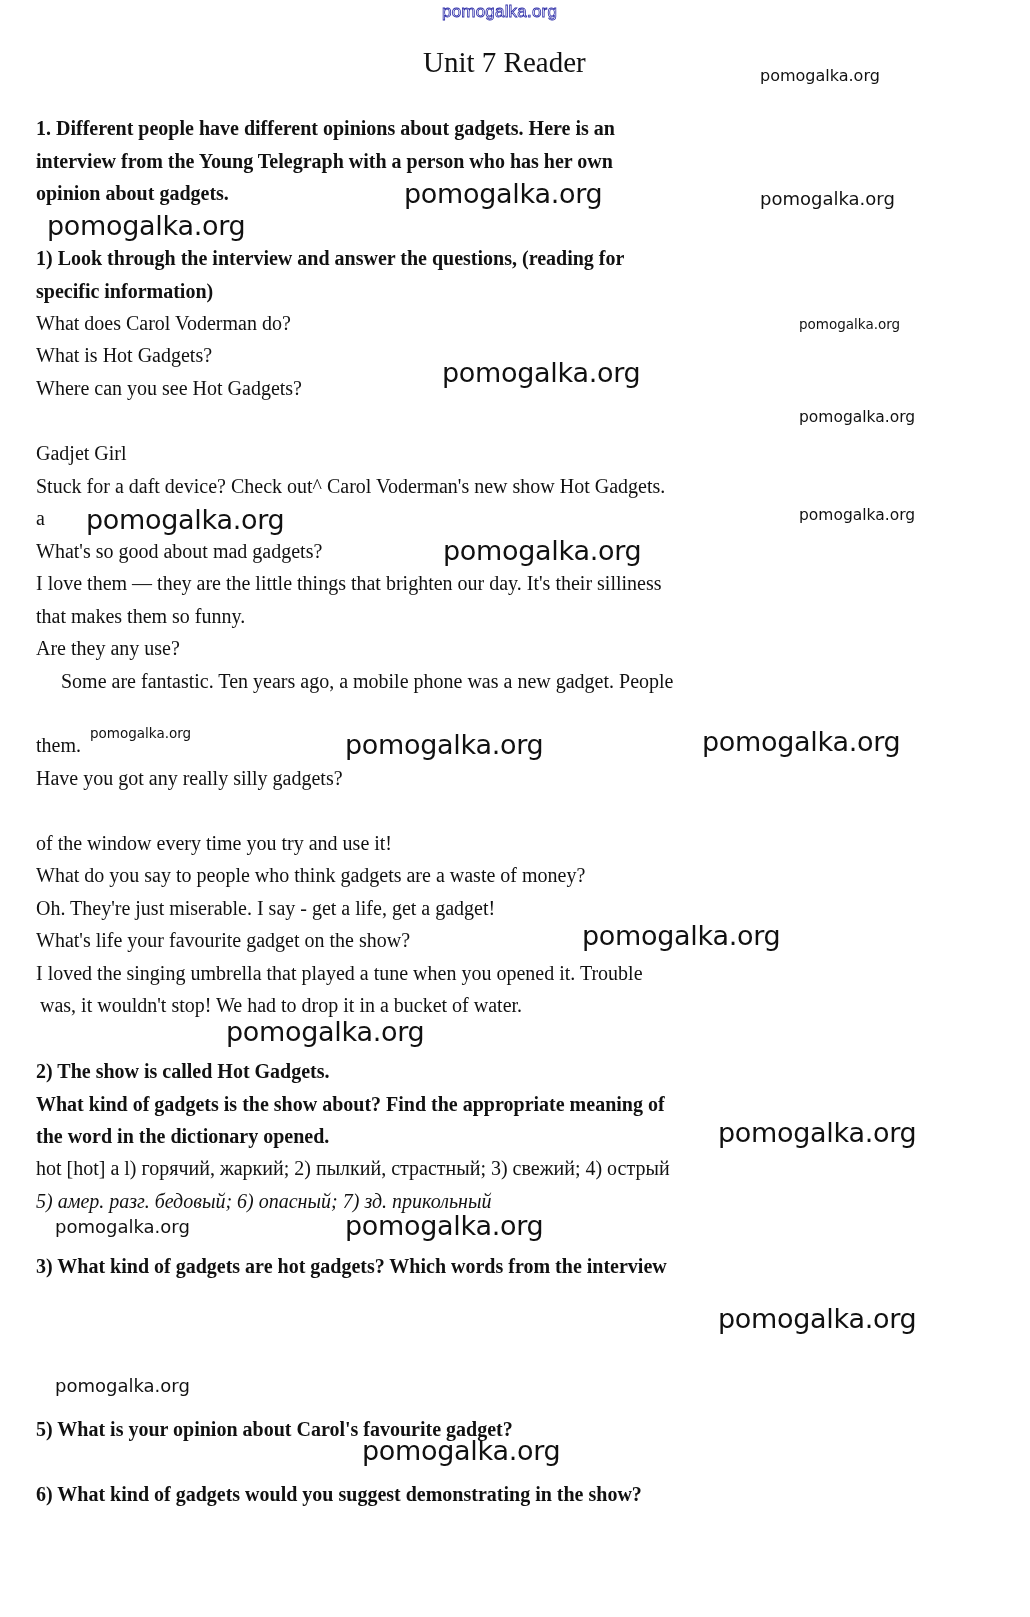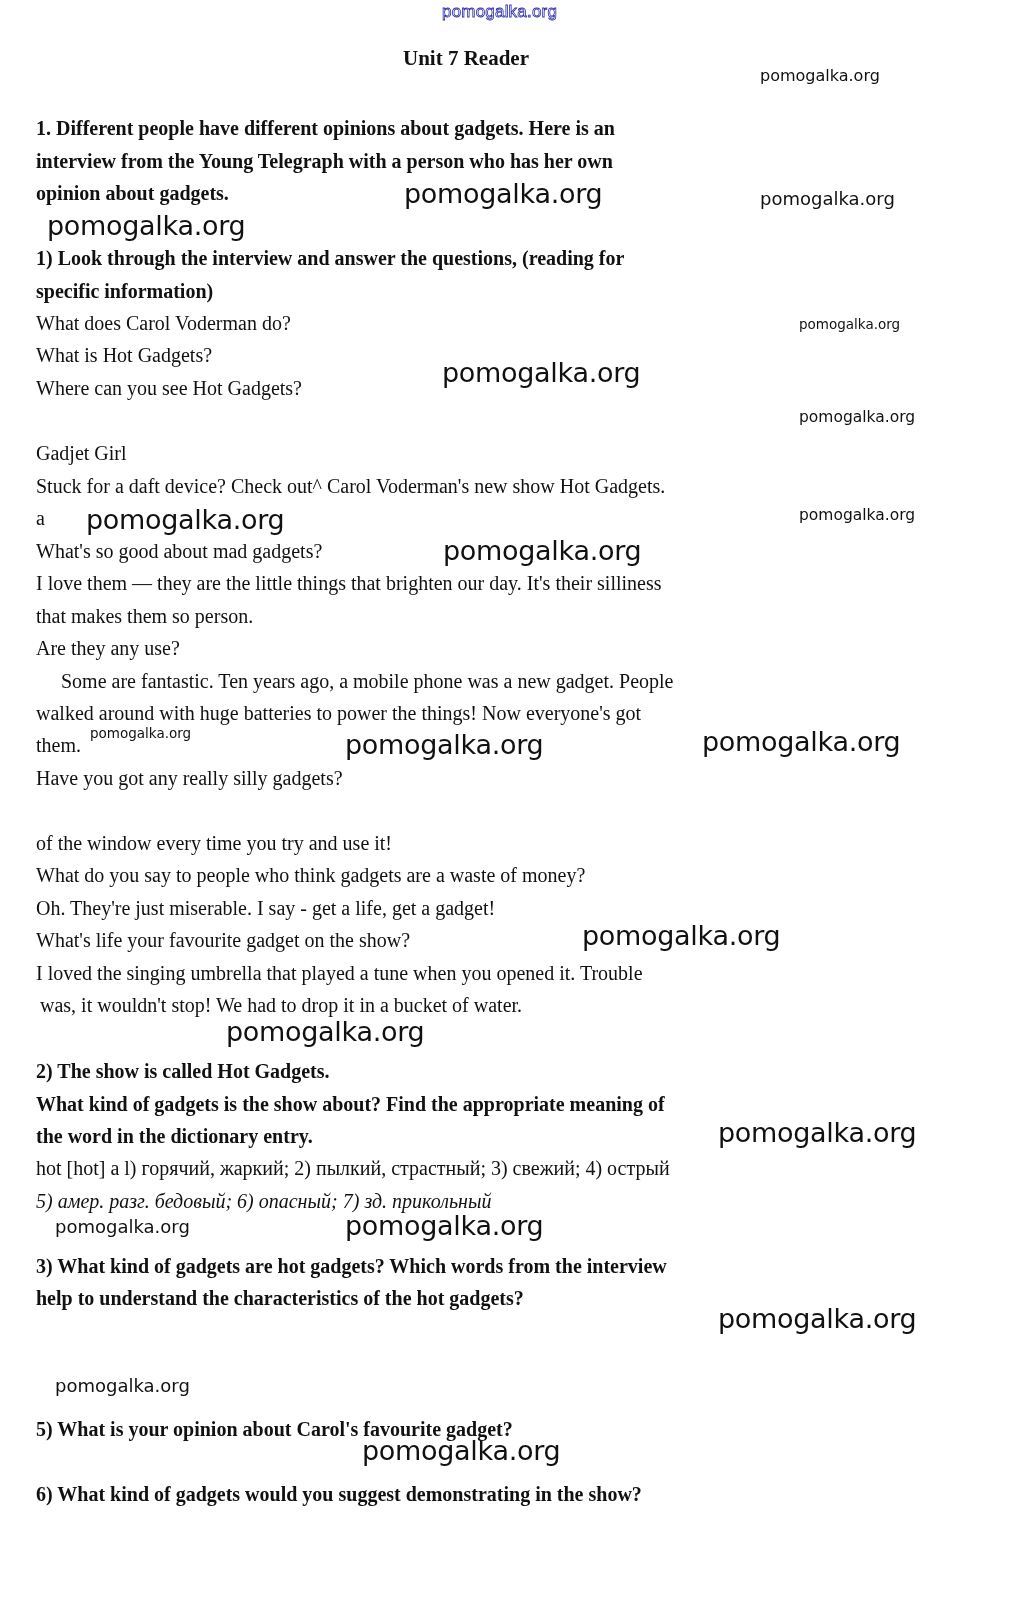--- a/index.html
+++ b/index.html
@@ -1,21 +1,21 @@
 <!DOCTYPE html>
 <html><head>
 <meta charset="utf-8">
 <style>
   html, body { margin: 0; padding: 0; background: #ffffff; }
   body { width: 1030px; height: 1617px; position: relative; overflow: hidden; }
   .page { position: absolute; left: 0; top: 0; width: 1030px; height: 1617px; background: #fff; }
   .ln { position: absolute; white-space: nowrap; color: #111; }
   .serif { font-family: "Liberation Serif", "DejaVu Serif", serif; font-size: 20px; line-height: 33px; }
   .bold { font-weight: bold; }
-  .title { font-family: "Liberation Serif", "DejaVu Serif", serif; font-weight: bold; font-size: 21px; }
+  .title { font-family: "Liberation Serif", "DejaVu Serif", serif; font-weight: normal; font-size: 29px; margin-left: 20px; }
   .wm { position: absolute; white-space: nowrap; font-family: "DejaVu Sans", "Liberation Sans", sans-serif; color: #111; }
   .wm-big { font-size: 27px; font-weight: 500; letter-spacing: -0.3px; }
   .wm-mid { font-size: 18px; }
   .wm-sm { font-size: 13.5px; }
   .wm-top { font-family: "Liberation Sans", sans-serif; font-size: 17px; color: #fff; -webkit-text-stroke: 0.8px #2c2ca8; letter-spacing: 0.2px; }
 </style>
 </head>
 <body>
 
 <div class="page">
@@ -42,49 +42,47 @@
   <div class="wm wm-mid" style="left:799px; top:408px; font-size:15.5px;">pomogalka.org</div>
 
   <div class="ln serif" style="left:36px; top:437px;">Gadjet Girl</div>
   <div class="ln serif" style="left:36px; top:470px;">Stuck for a daft device? Check out^ Carol Voderman's new show Hot Gadgets.</div>
   <div class="ln serif" style="left:36px; top:502px;">a</div>
   <div class="wm wm-big" style="left:86px; top:504px;">pomogalka.org</div>
   <div class="wm wm-mid" style="left:799px; top:506px; font-size:15.5px;">pomogalka.org</div>
   <div class="ln serif" style="left:36px; top:535px;">What's so good about mad gadgets?</div>
   <div class="wm wm-big" style="left:443px; top:535px;">pomogalka.org</div>
   <div class="ln serif" style="left:36px; top:567px;">I love them — they are the little things that brighten our day. It's their silliness</div>
-  <div class="ln serif" style="left:36px; top:600px;">that makes them so person.</div>
+  <div class="ln serif" style="left:36px; top:600px;">that makes them so funny.</div>
   <div class="ln serif" style="left:36px; top:632px;">Are they any use?</div>
   <div class="ln serif" style="left:36px; top:665px;margin-left:25px;">Some are fantastic. Ten years ago, a mobile phone was a new gadget. People</div>
-  <div class="ln serif" style="left:36px; top:697px;">walked around with huge batteries to power the things! Now everyone's got</div>
   <div class="ln serif" style="left:36px; top:729px;">them.</div>
   <div class="wm wm-sm" style="left:90px; top:725px;">pomogalka.org</div>
   <div class="wm wm-big" style="left:345px; top:729px;">pomogalka.org</div>
   <div class="wm wm-big" style="left:702px; top:726px;">pomogalka.org</div>
   <div class="ln serif" style="left:36px; top:762px;">Have you got any really silly gadgets?</div>
   <div class="ln serif" style="left:36px; top:827px;">of the window every time you try and use it!</div>
   <div class="ln serif" style="left:36px; top:859px;">What do you say to people who think gadgets are a waste of money?</div>
   <div class="ln serif" style="left:36px; top:892px;">Oh. They're just miserable. I say - get a life, get a gadget!</div>
   <div class="ln serif" style="left:36px; top:924px;">What's life your favourite gadget on the show?</div>
   <div class="wm wm-big" style="left:582px; top:920px;">pomogalka.org</div>
   <div class="ln serif" style="left:36px; top:957px;">I loved the singing umbrella that played a tune when you opened it. Trouble</div>
   <div class="ln serif" style="left:40px; top:989px;font-family:Liberation Serif, serif;">was, it wouldn't stop! We had to drop it in a bucket of water.</div>
   <div class="wm wm-big" style="left:226px; top:1016px;">pomogalka.org</div>
 
   <div class="ln serif bold" style="left:36px; top:1055px;">2) The show is called Hot Gadgets.</div>
   <div class="ln serif bold" style="left:36px; top:1088px;">What kind of gadgets is the show about? Find the appropriate meaning of</div>
-  <div class="ln serif bold" style="left:36px; top:1120px;">the word in the dictionary entry.</div>
+  <div class="ln serif bold" style="left:36px; top:1120px;">the word in the dictionary opened.</div>
   <div class="wm wm-big" style="left:718px; top:1117px;">pomogalka.org</div>
   <div class="ln serif" style="left:36px; top:1152px;">hot [hot] a l) горячий, жаркий; 2) пылкий, страстный; 3) свежий; 4) острый</div>
   <div class="ln serif" style="left:36px; top:1185px;font-style:italic;">5) амер. разг. бедовый; 6) опасный; 7) зд. прикольный</div>
   <div class="wm wm-mid" style="left:55px; top:1216px;">pomogalka.org</div>
   <div class="wm wm-big" style="left:345px; top:1210px;">pomogalka.org</div>
 
   <div class="ln serif bold" style="left:36px; top:1250px;">3) What kind of gadgets are hot gadgets? Which words from the interview</div>
-  <div class="ln serif bold" style="left:36px; top:1282px;">help to understand the characteristics of the hot gadgets?</div>
   <div class="wm wm-big" style="left:718px; top:1303px;">pomogalka.org</div>
 
   <div class="wm wm-mid" style="left:55px; top:1375px;">pomogalka.org</div>
 
   <div class="ln serif bold" style="left:36px; top:1413px;">5) What is your opinion about Carol's favourite gadget?</div>
   <div class="wm wm-big" style="left:362px; top:1435px;">pomogalka.org</div>
 
   <div class="ln serif bold" style="left:36px; top:1478px;">6) What kind of gadgets would you suggest demonstrating in the show?</div>
 
 </div>

